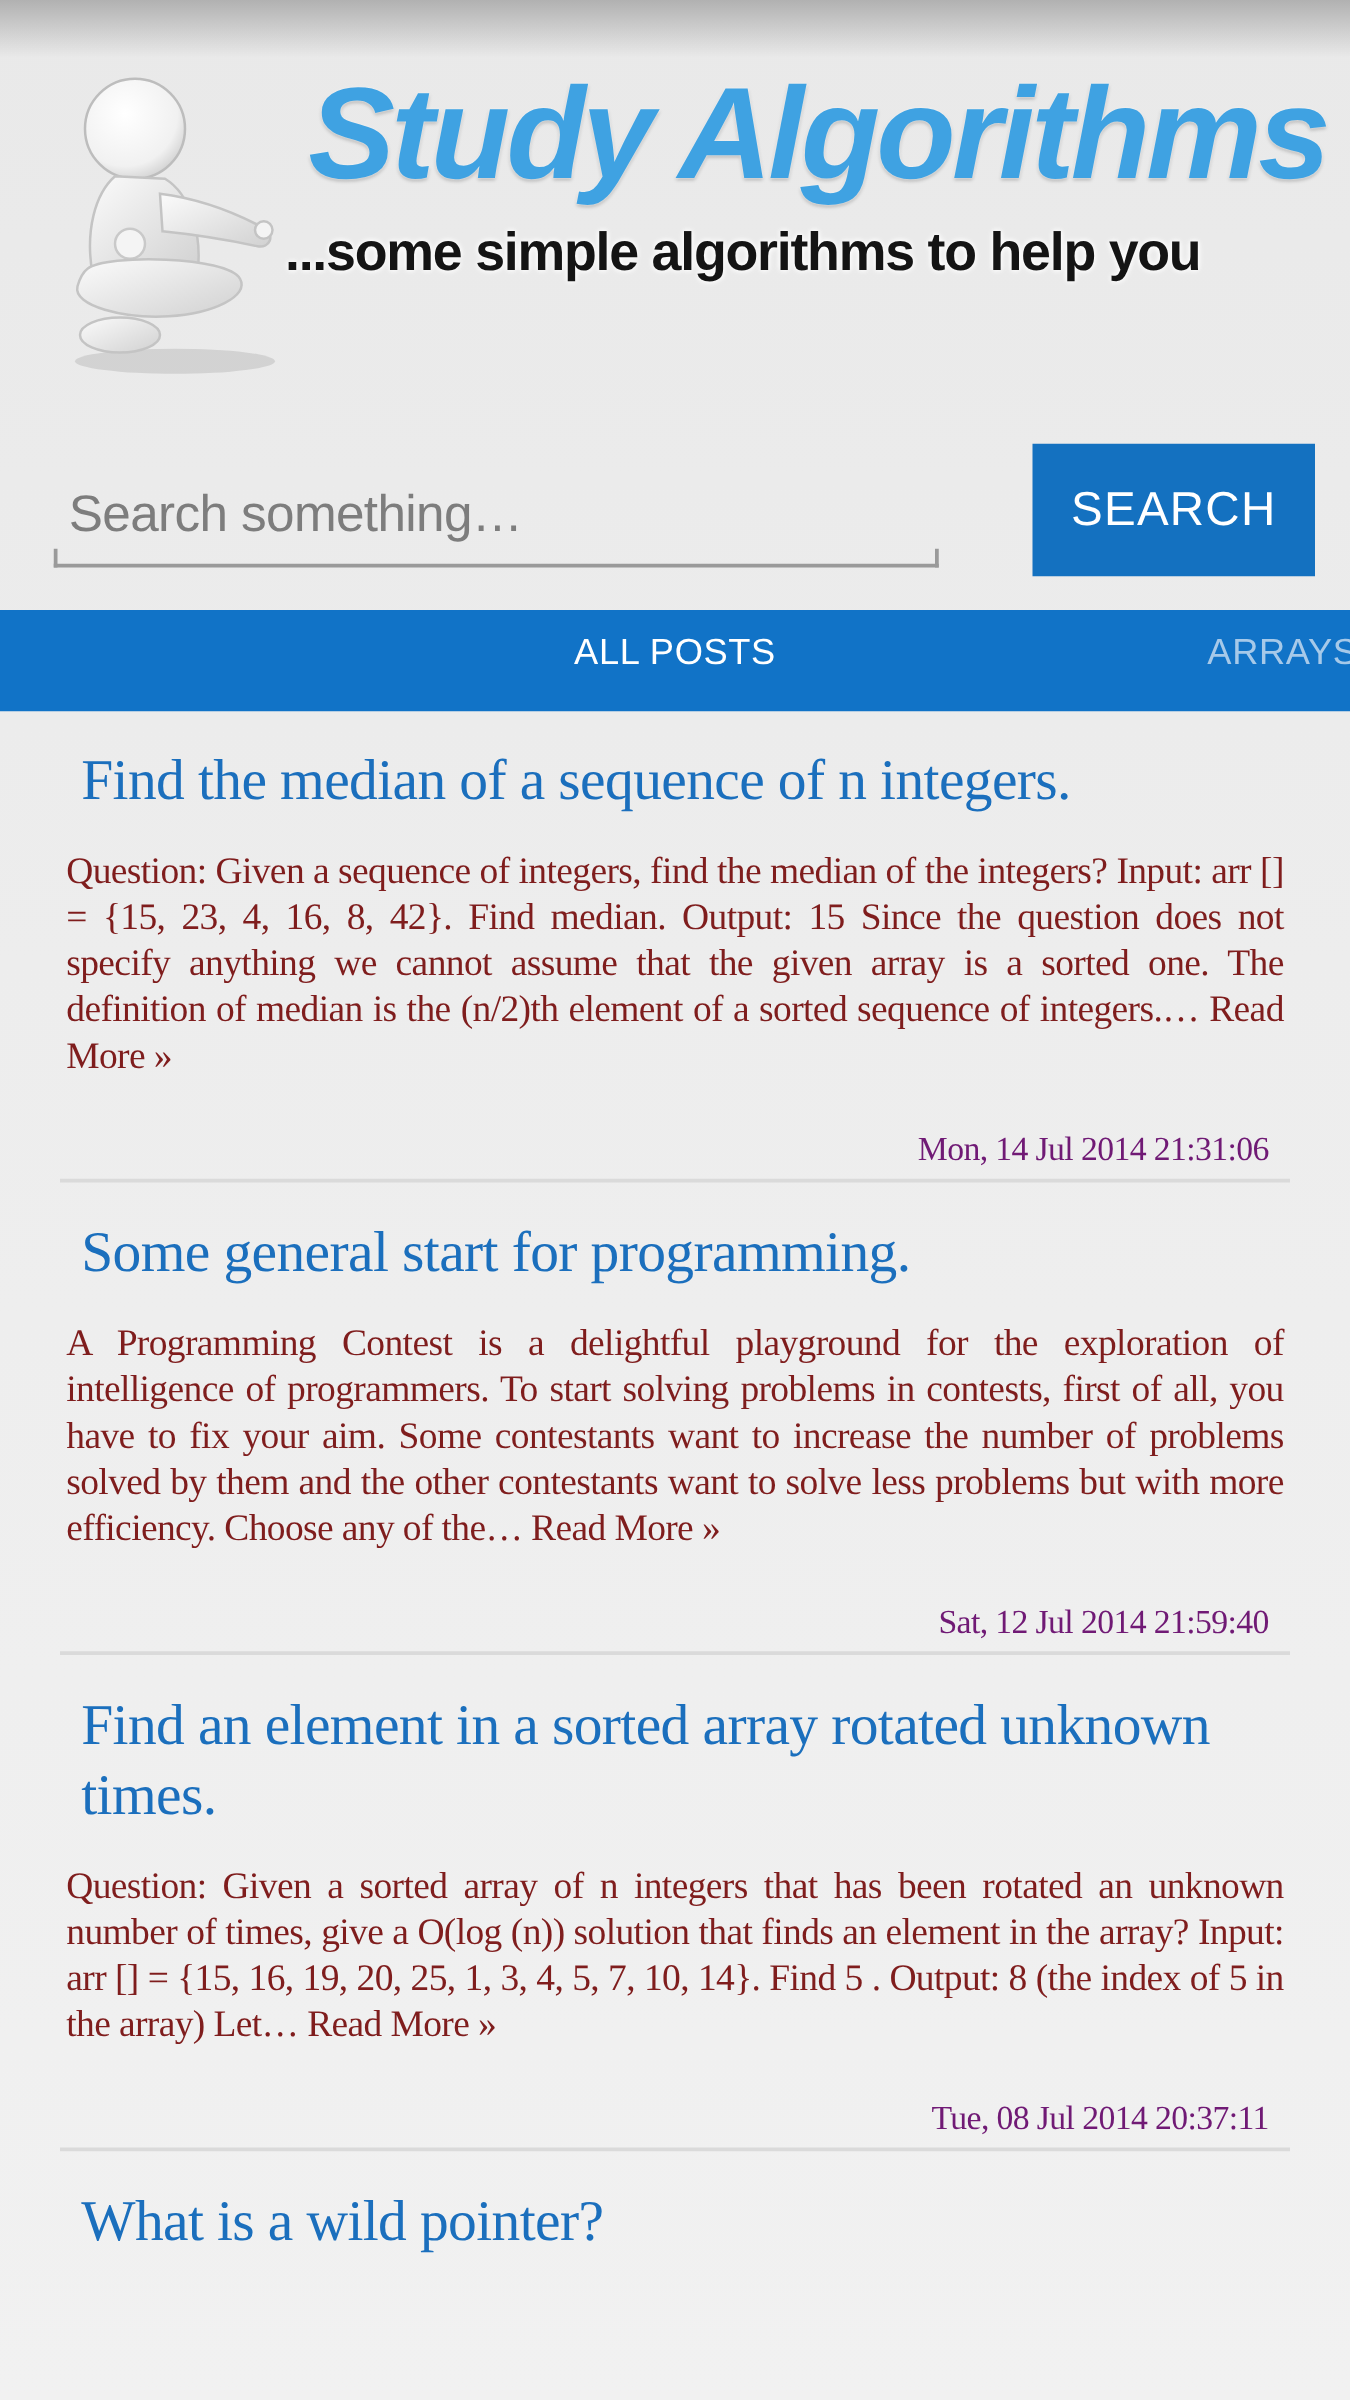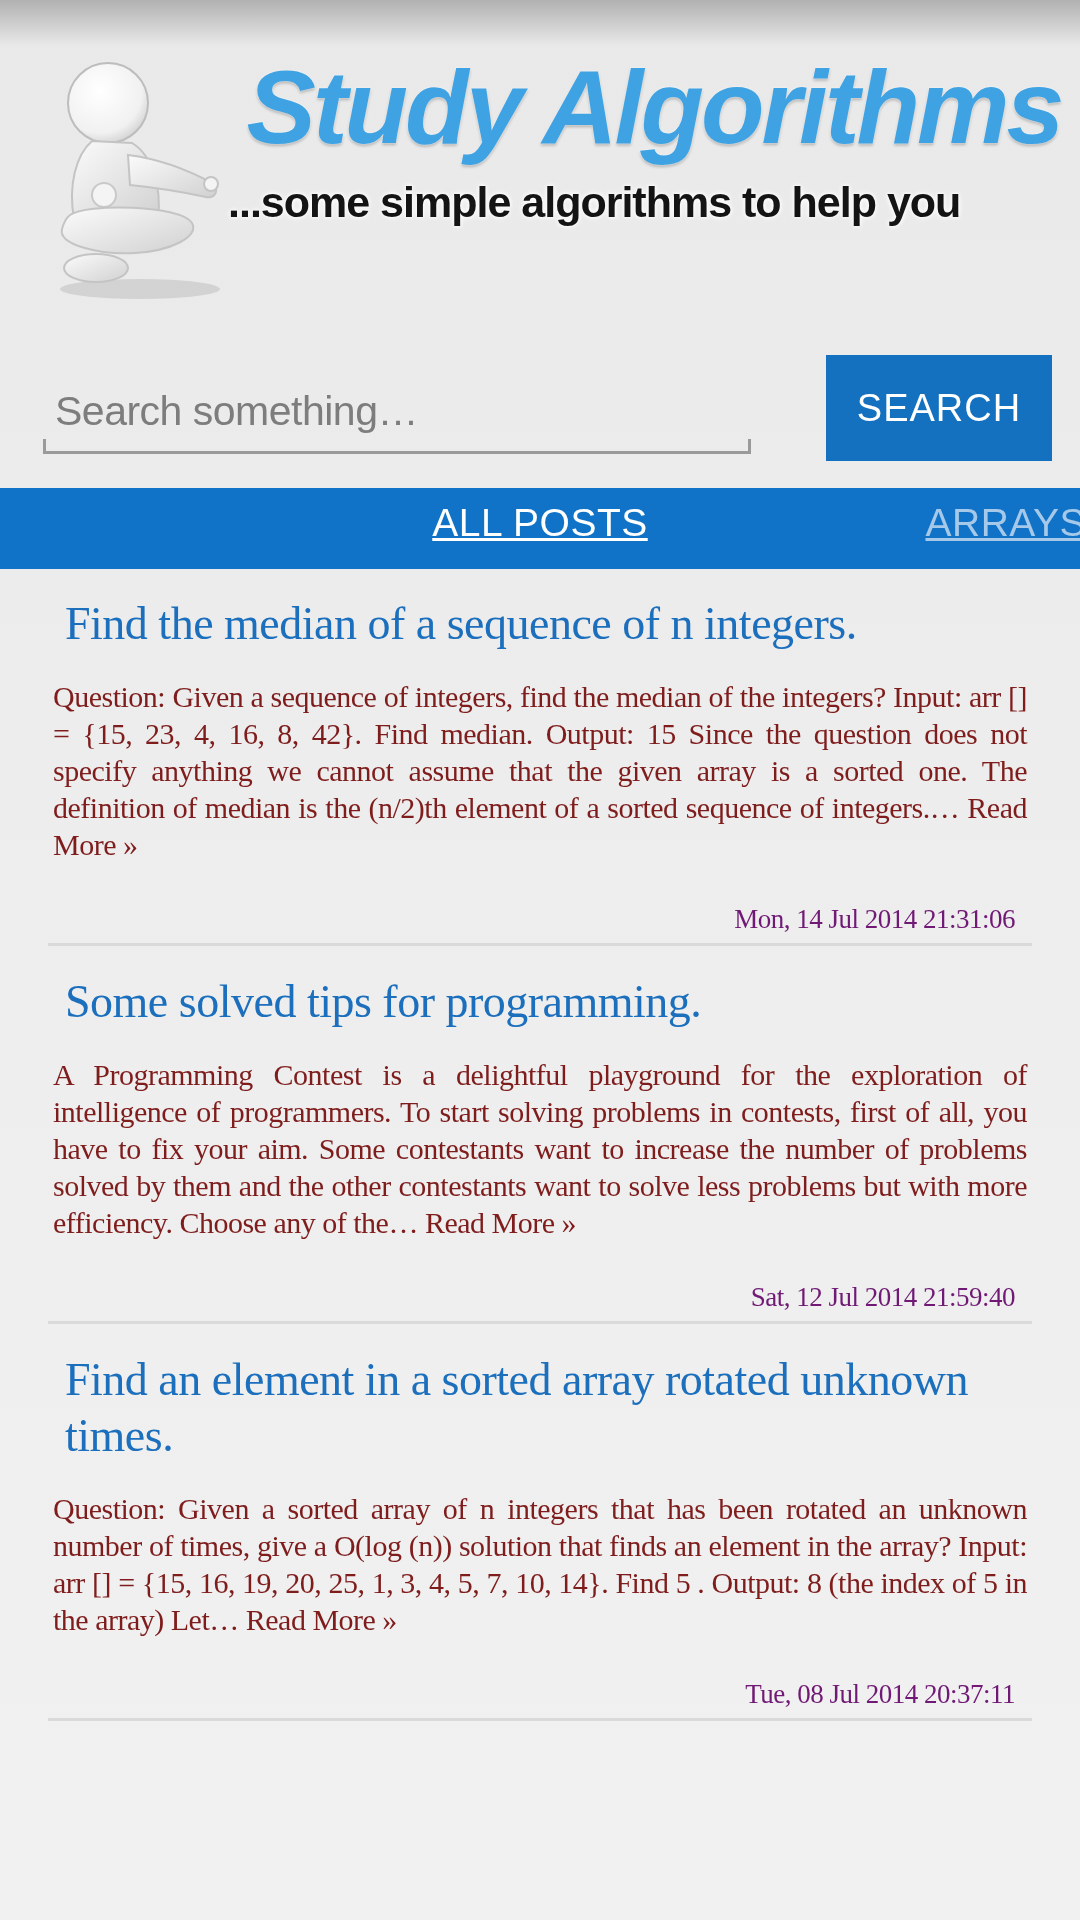--- a/index.html
+++ b/index.html
@@ -55,21 +55,21 @@
     color:#ffffff; font-size:38px; letter-spacing:1px;text-align:right;
   }
 
   
   .tab-bar {
     position:absolute; top:488px; left:0; width:1080px; height:81px;
     background:#1173c7; overflow:hidden;
   }
   .tab {
     position:absolute; top:0; height:69px; display:flex; align-items:center;
-    font-size:39px; letter-spacing:0.5px; cursor:pointer;text-decoration:underline;
+    font-size:29px; letter-spacing:0.5px; cursor:pointer;
   }
   .tab-active { left:0; width:1080px; justify-content:center; color:#ffffff; }
   .tab-next { right:-6px; color:#a6c9e9; }
 
   
   .posts { position:absolute; top:568px; left:48px; width:984px;font-family:Liberation Serif, serif; }
   .post-title {
     margin:28px 17px 0;
     font-size:46px; line-height:56px; letter-spacing:-0.5px;
     color:#1b6fbd; font-weight:normal; cursor:pointer;
@@ -134,27 +134,30 @@
 <main class="posts">
 
   <article>
     <h2 class="post-title">Find the median of a sequence of n integers.</h2>
     <p class="post-excerpt"><span>Question: Given a sequence of integers, find the median of the integers? Input: arr [] = {15, 23, 4, 16, 8, 42}. Find median. Output: 15 Since the question does not specify anything we cannot assume that the given array is a sorted one. The definition of median is the (n/2)th element of a sorted sequence of integers.…</span> <span class="read-more">Read More »</span></p>
     <div class="post-date">Mon, 14 Jul 2014 21:31:06</div>
     <div class="divider"></div>
   </article>
 
   <article>
-    <h2 class="post-title">Some solved tips for programming.</h2>
+    <h2 class="post-title">Some general start for programming.</h2>
     <p class="post-excerpt"><span>A Programming Contest is a delightful playground for the exploration of intelligence of programmers. To start solving problems in contests, first of all, you have to fix your aim. Some contestants want to increase the number of problems solved by them and the other contestants want to solve less problems but with more efficiency. Choose any of the…</span> <span class="read-more">Read More »</span></p>
     <div class="post-date">Sat, 12 Jul 2014 21:59:40</div>
     <div class="divider"></div>
   </article>
 
   <article>
     <h2 class="post-title">Find an element in a sorted array rotated unknown times.</h2>
     <p class="post-excerpt"><span>Question: Given a sorted array of n integers that has been rotated an unknown number of times, give a O(log (n)) solution that finds an element in the array? Input: arr [] = {15, 16, 19, 20, 25, 1, 3, 4, 5, 7, 10, 14}. Find 5 . Output: 8 (the index of 5 in the array) Let…</span> <span class="read-more">Read More »</span></p>
     <div class="post-date">Tue, 08 Jul 2014 20:37:11</div>
     <div class="divider"></div>
   </article>
 
+  <article>
+    <h2 class="post-title">What is a wild pointer?</h2>
+  </article>
 
 </main>
 
 </body></html>

